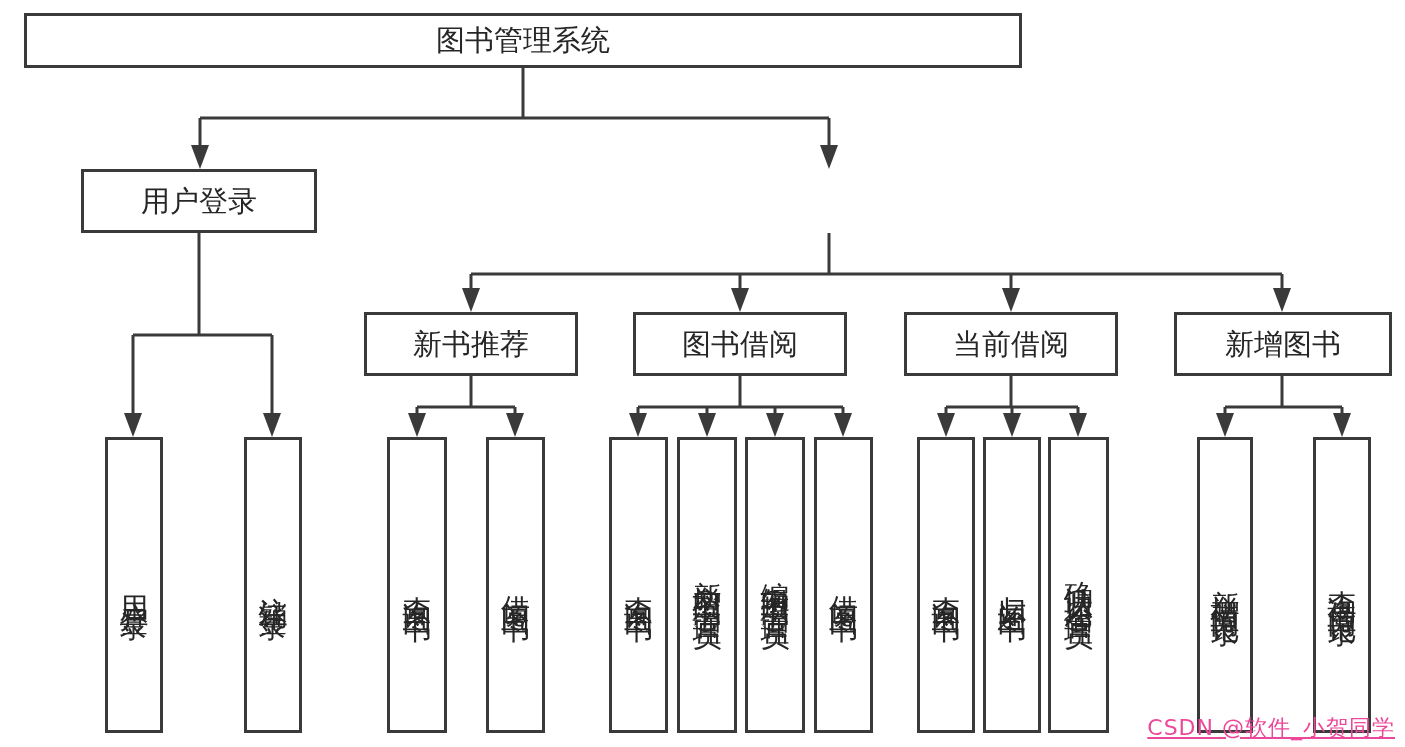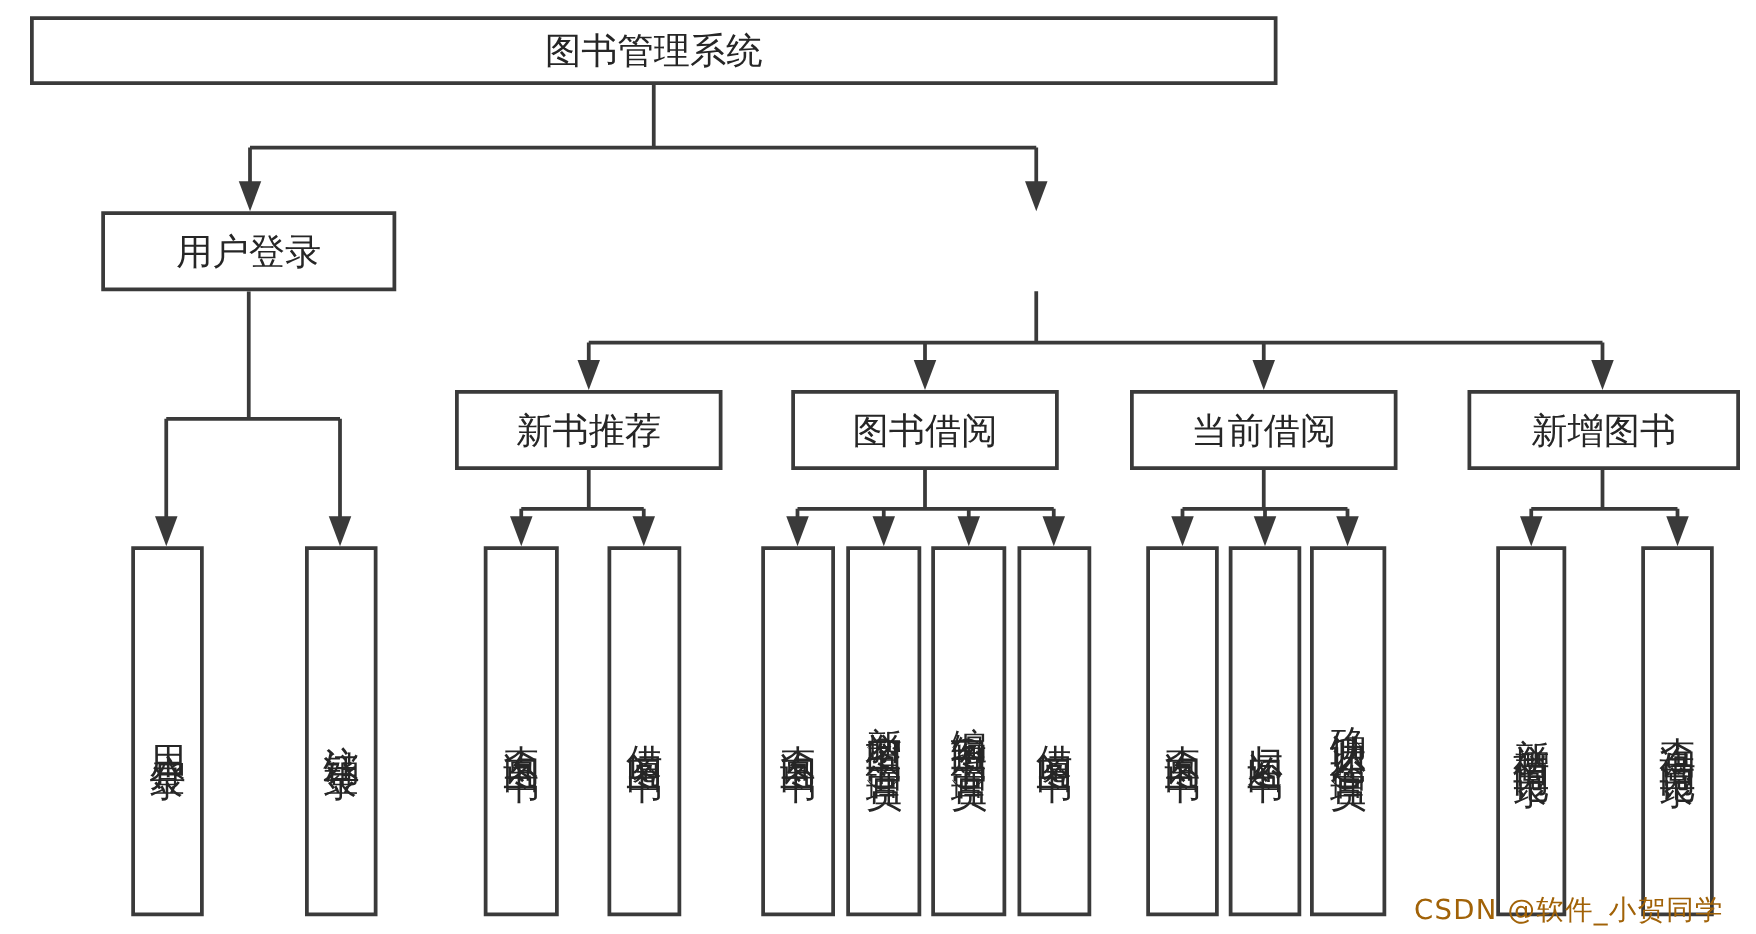--- a/index.html
+++ b/index.html
@@ -33,22 +33,22 @@
   .l5 {left:609px; width:59px;}
   .l6 {left:677px; width:60px;}
   .l7 {left:745px; width:60px;}
   .l8 {left:814px; width:59px;}
   .l9 {left:917px; width:58px;}
   .l10{left:983px; width:58px;}
   .l11{left:1048px;width:61px;}
   .l12{left:1197px;width:56px;}
   .l13{left:1313px;width:58px;}
   .watermark{
-    position:absolute;right:26px;top:713px;font-size:22px;color:#a16207;
-    letter-spacing:1px;z-index:5;white-space:nowrap;
+    position:absolute;right:10px;top:713px;font-size:22px;color:#ec4899;
+    letter-spacing:1px;z-index:5;white-space:nowrap;text-decoration:underline;
   }
 </style>
 </head>
 <body>
 
 <div class="canvas">
 
   <svg class="wires" viewBox="0 0 1405 747" aria-hidden="true">
     <g stroke="#3a3a3a" stroke-width="3" fill="none">
 

